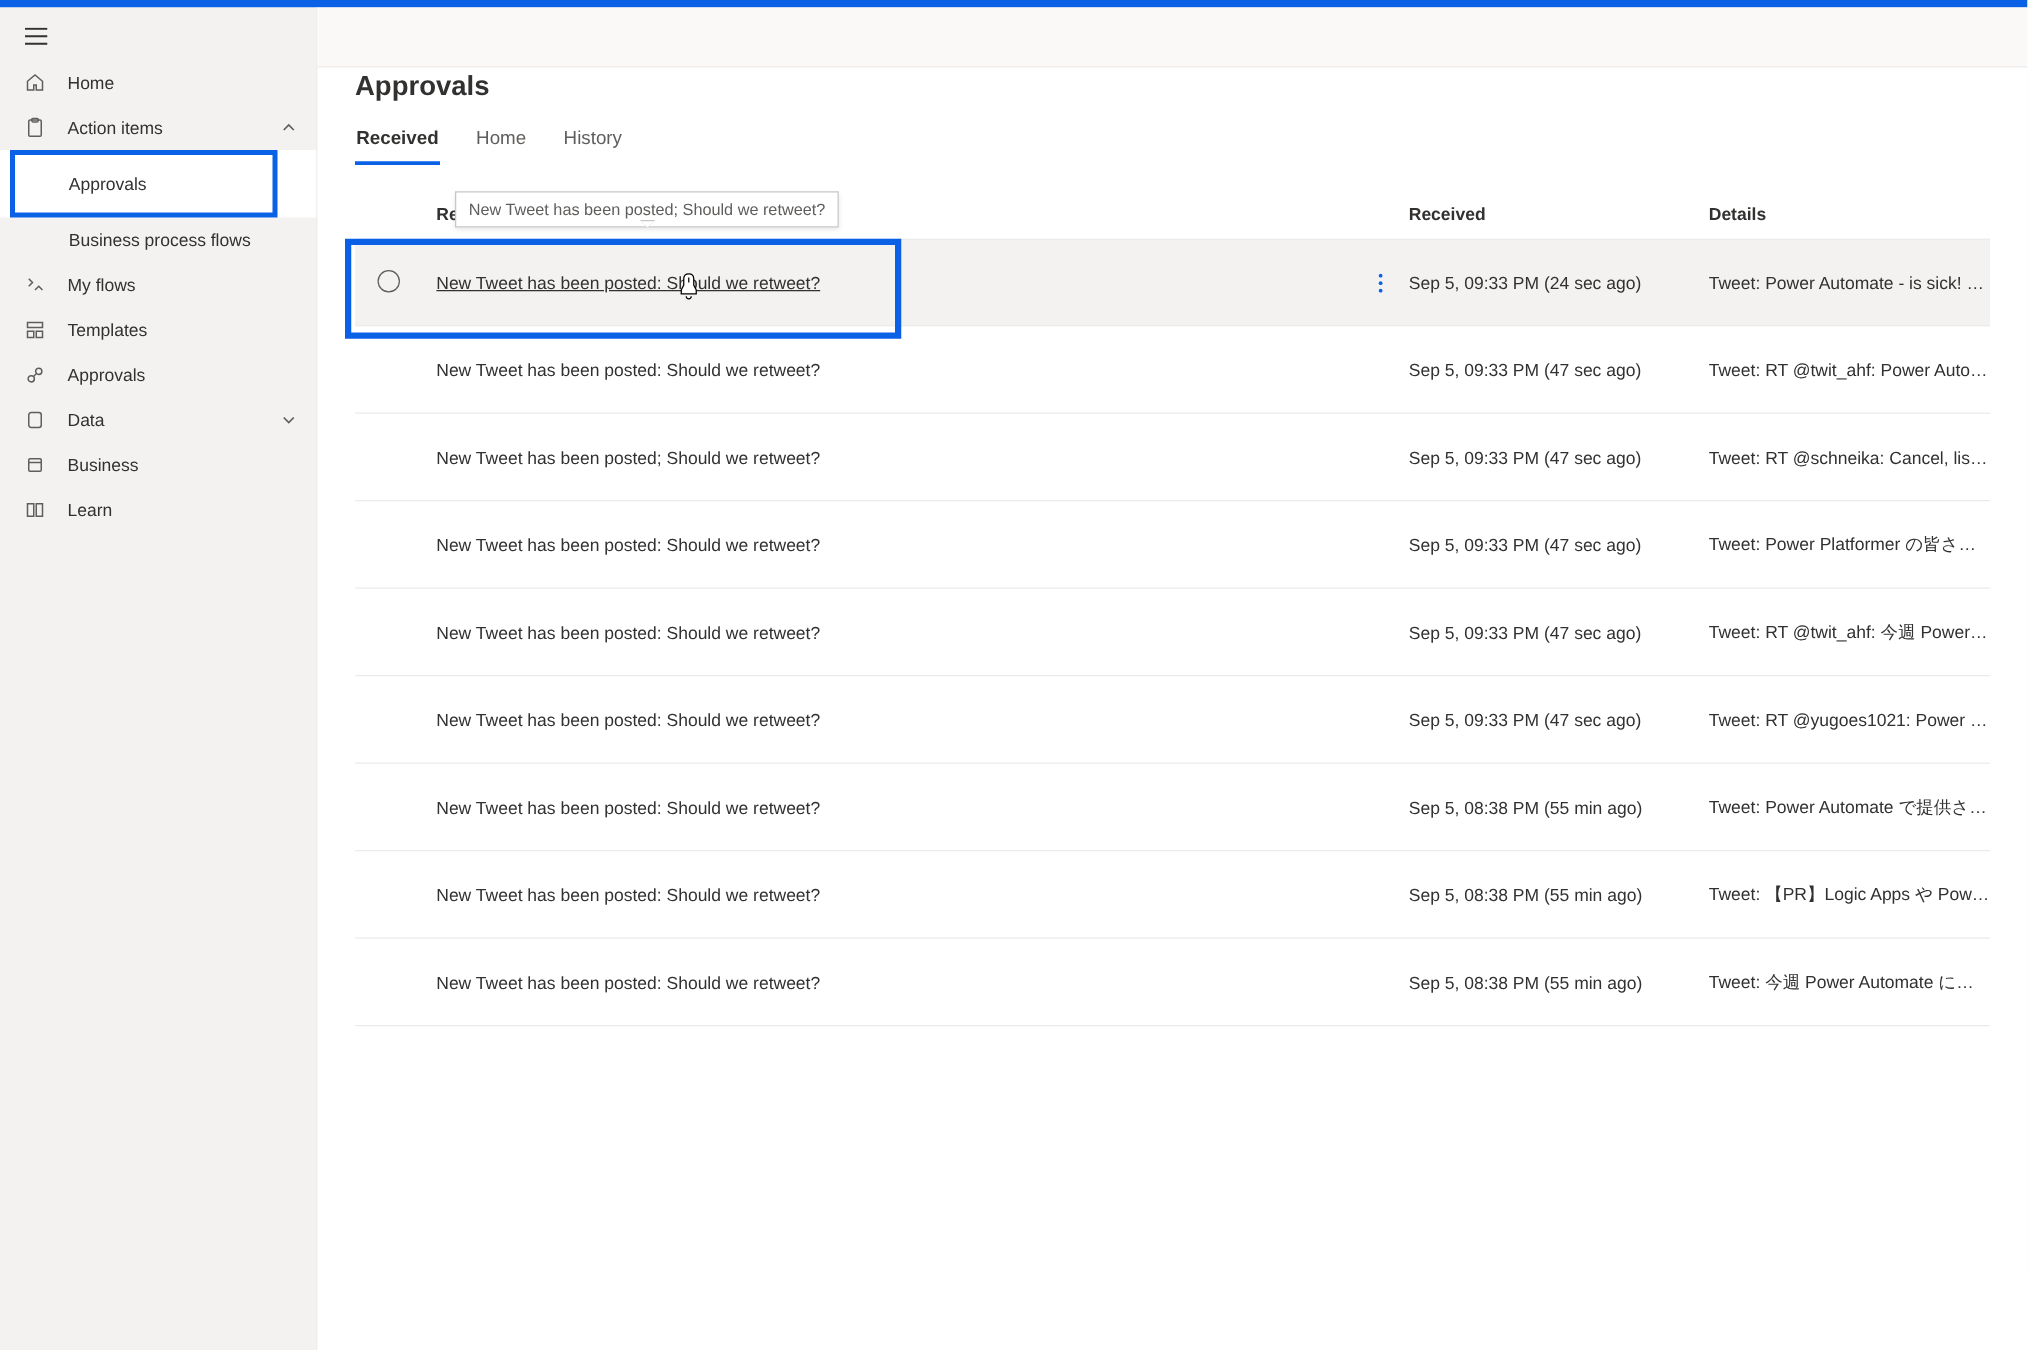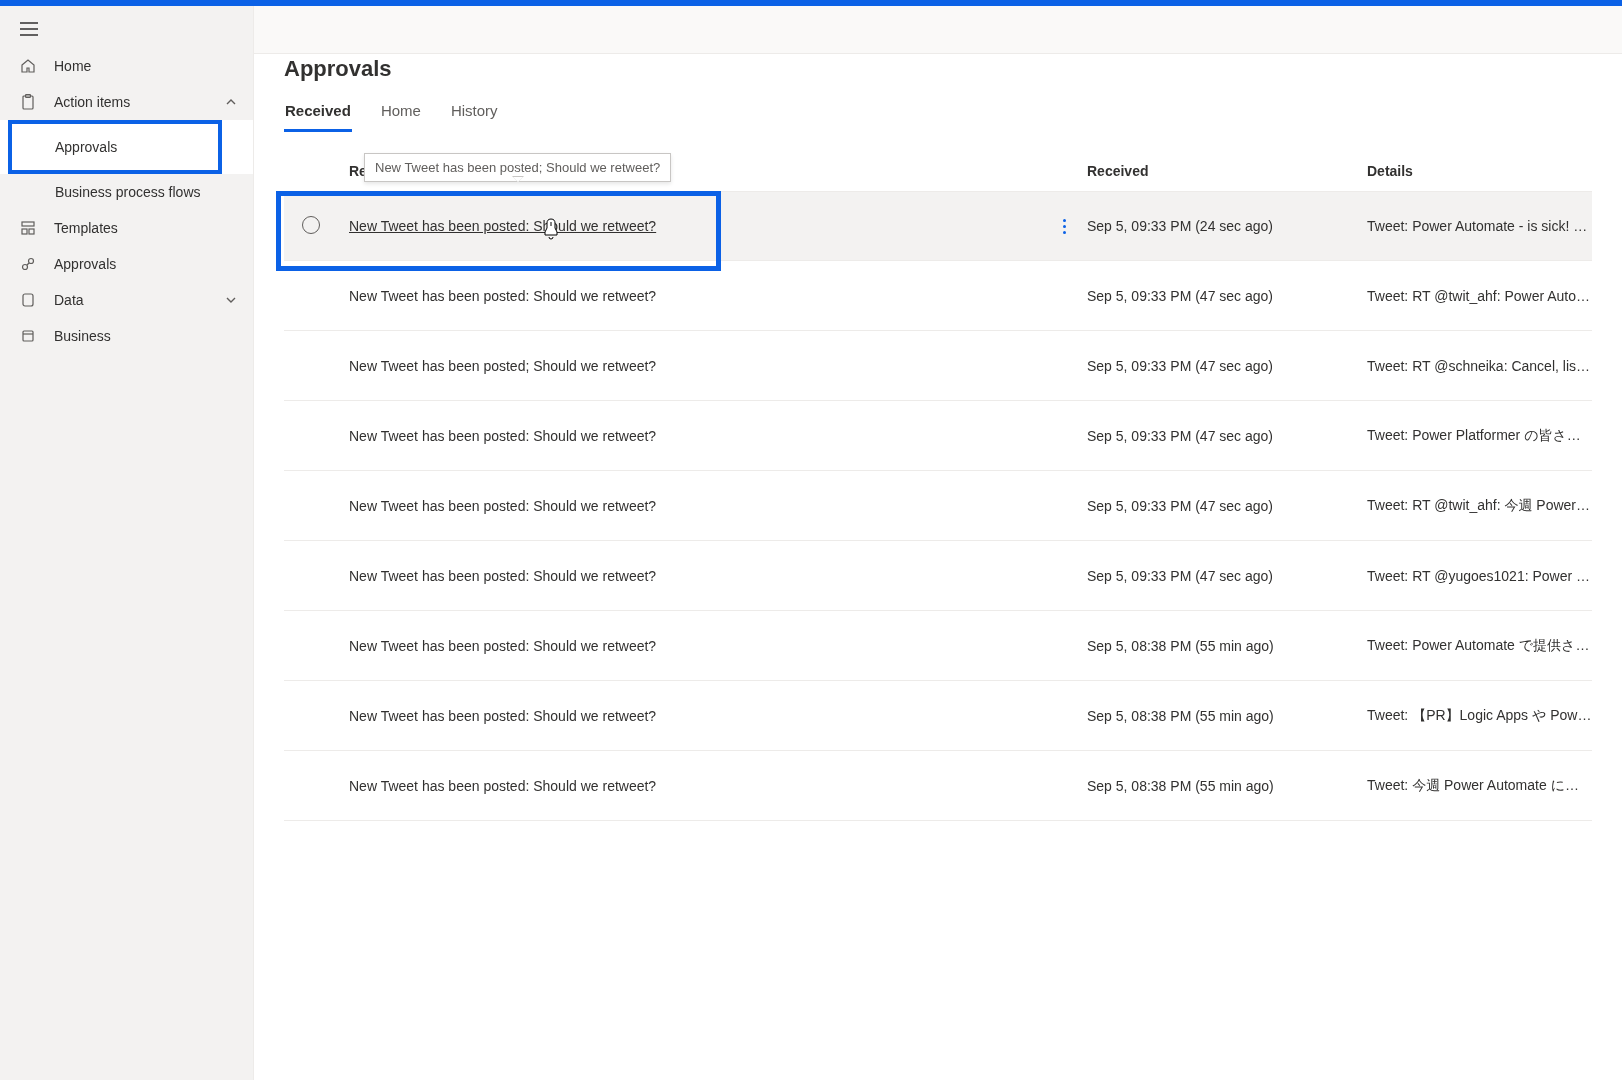--- a/index.html
+++ b/index.html
@@ -23,21 +23,21 @@
   .page-title { font-size: 22px; font-weight: 600; margin-top: 30px; margin-bottom: 14px; position:relative; }
   .tabs { display: flex; gap: 28px; border-bottom: 1px solid #fff; margin-bottom: 30px; position:relative;}
   .tab { padding: 6px 1px 10px 1px; font-size: 15px; color: #605e5c; cursor: pointer; }
   .tab.active { color: #323130; font-weight: 600; border-bottom: 3px solid #0b61e6; }
   .table { width: 100%; }
   .thead { display: flex; padding: 0 0 12px 0; font-weight: 600; color: #323130; font-size: 14px; }
   .col-sel { width: 65px; }
   .col-req { flex: 1; min-width: 300px; padding-right: 20px;}
   .col-act { width: 45px; }
   .col-rec { width: 240px; }
-  .col-det { width: 225px; margin-left: 40px; }
+  .col-det { width: 225px; }
   .row { display: flex; align-items: center; height: 70px; border-bottom: 1px solid #edebe9; font-size: 14px; color: #323130; }
   .row:first-child { border-top: 1px solid #edebe9; }
   .row .col-req { overflow: hidden; text-overflow: ellipsis; white-space: nowrap; }
   .row .col-det { overflow: hidden; text-overflow: ellipsis; white-space: nowrap; color: #323130;}
   .row.hover { background: #f3f2f1; }
   .row.hover .col-req a { text-decoration: underline; color: #323130;}
   .radio { width: 18px; height: 18px; border: 1.5px solid #605e5c; border-radius: 50%; display: inline-block; margin-left: 18px;}
   .kebab { color: #0b61e6; font-size: 18px; letter-spacing: 0; line-height: 4px; display: flex; flex-direction: column; gap: 3px; align-items: center;}
   .kebab span{ width:3px; height:3px; background:#0b61e6; border-radius:50%; display:block;}
   .tooltip { position: absolute; background: #fff; border: 1px solid #c8c6c4; padding: 6px 10px; font-size: 13px; color: #605e5c; box-shadow: 0 2px 4px rgba(0,0,0,0.1); white-space: nowrap;}
@@ -87,20 +87,28 @@
       <div class="nav-item nav-sub active" style="height:54px;">
         <span class="label" style="font-weight:400;">Approvals</span>
       </div>
       <div class="annot-box annot-sidebar"></div>
     </div>
 
     <div class="nav-item nav-sub">
       <span class="label">Business process flows</span>
     </div>
 
+    <div class="nav-item">
+      <span class="icon">
+          <svg width="16" height="16" viewBox="0 0 16 16">
+            <path d="M3 3l3 3-3 3M8 12l3-3 3 3" fill="none" stroke="#605e5c" stroke-width="1.2"></path>
+          </svg>
+        </span>
+      <span class="label">My flows</span>
+    </div>
 
 
     <div class="nav-item">
       <span class="icon">
           <svg width="16" height="16" viewBox="0 0 16 16">
             <rect x="2" y="2" width="12" height="4" fill="none" stroke="#605e5c" stroke-width="1.2"></rect>
             <rect x="2" y="9" width="5" height="5" fill="none" stroke="#605e5c" stroke-width="1.2"></rect>
             <rect x="9" y="9" width="5" height="5" fill="none" stroke="#605e5c" stroke-width="1.2"></rect>
           </svg>
         </span>
@@ -136,20 +144,28 @@
     <div class="nav-item">
       <span class="icon">
           <svg width="16" height="16" viewBox="0 0 16 16">
             <rect x="3" y="3" width="10" height="10" rx="1" fill="none" stroke="#605e5c" stroke-width="1.2"></rect>
             <path d="M3 6h10" stroke="#605e5c" stroke-width="1.2"></path>
           </svg>
         </span>
       <span class="label">Business</span>
     </div>
 
+    <div class="nav-item">
+      <span class="icon">
+          <svg width="16" height="16" viewBox="0 0 16 16">
+            <path d="M2 3h5v10H2zM9 3h5v10H9zM7 3v10" fill="none" stroke="#605e5c" stroke-width="1.2"></path>
+          </svg>
+        </span>
+      <span class="label">Learn</span>
+    </div>
   </nav>
 
   <main class="main">
     <div class="bg-strip"></div>
     <h1 class="page-title">Approvals</h1>
     <div class="tabs">
       <div class="tab active">Received</div>
       <div class="tab">Home</div>
       <div class="tab">History</div>
     </div>

